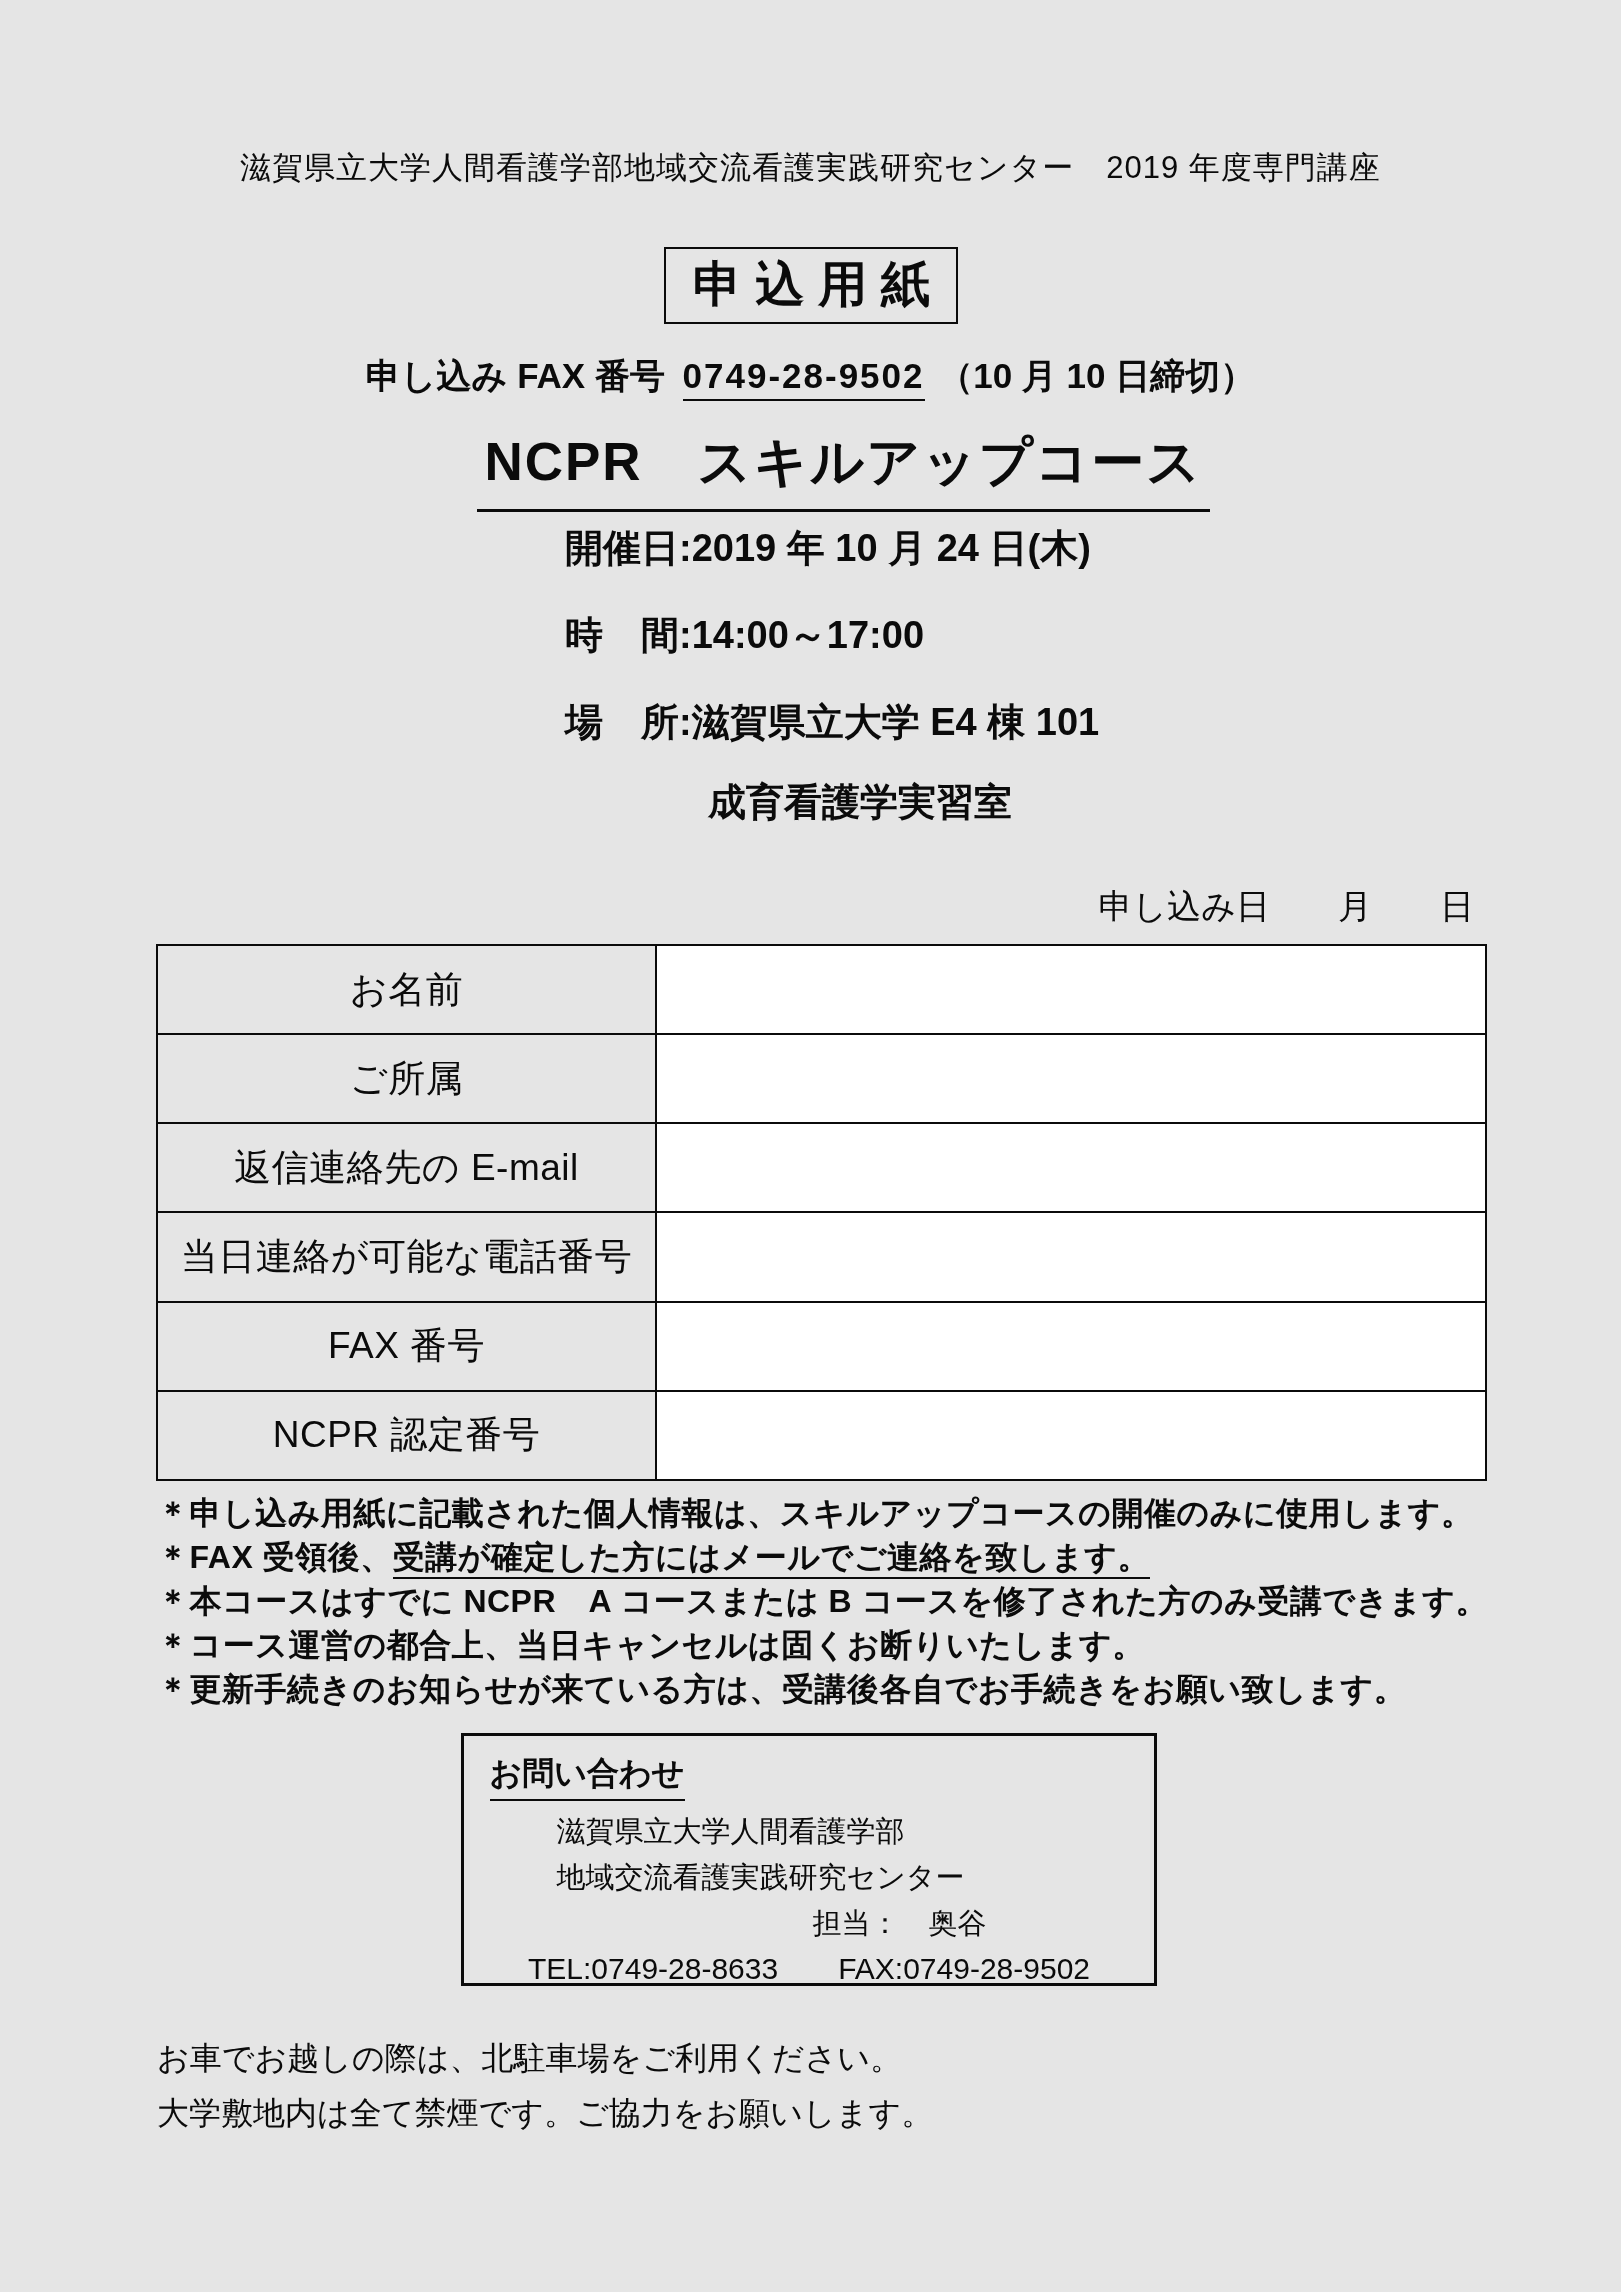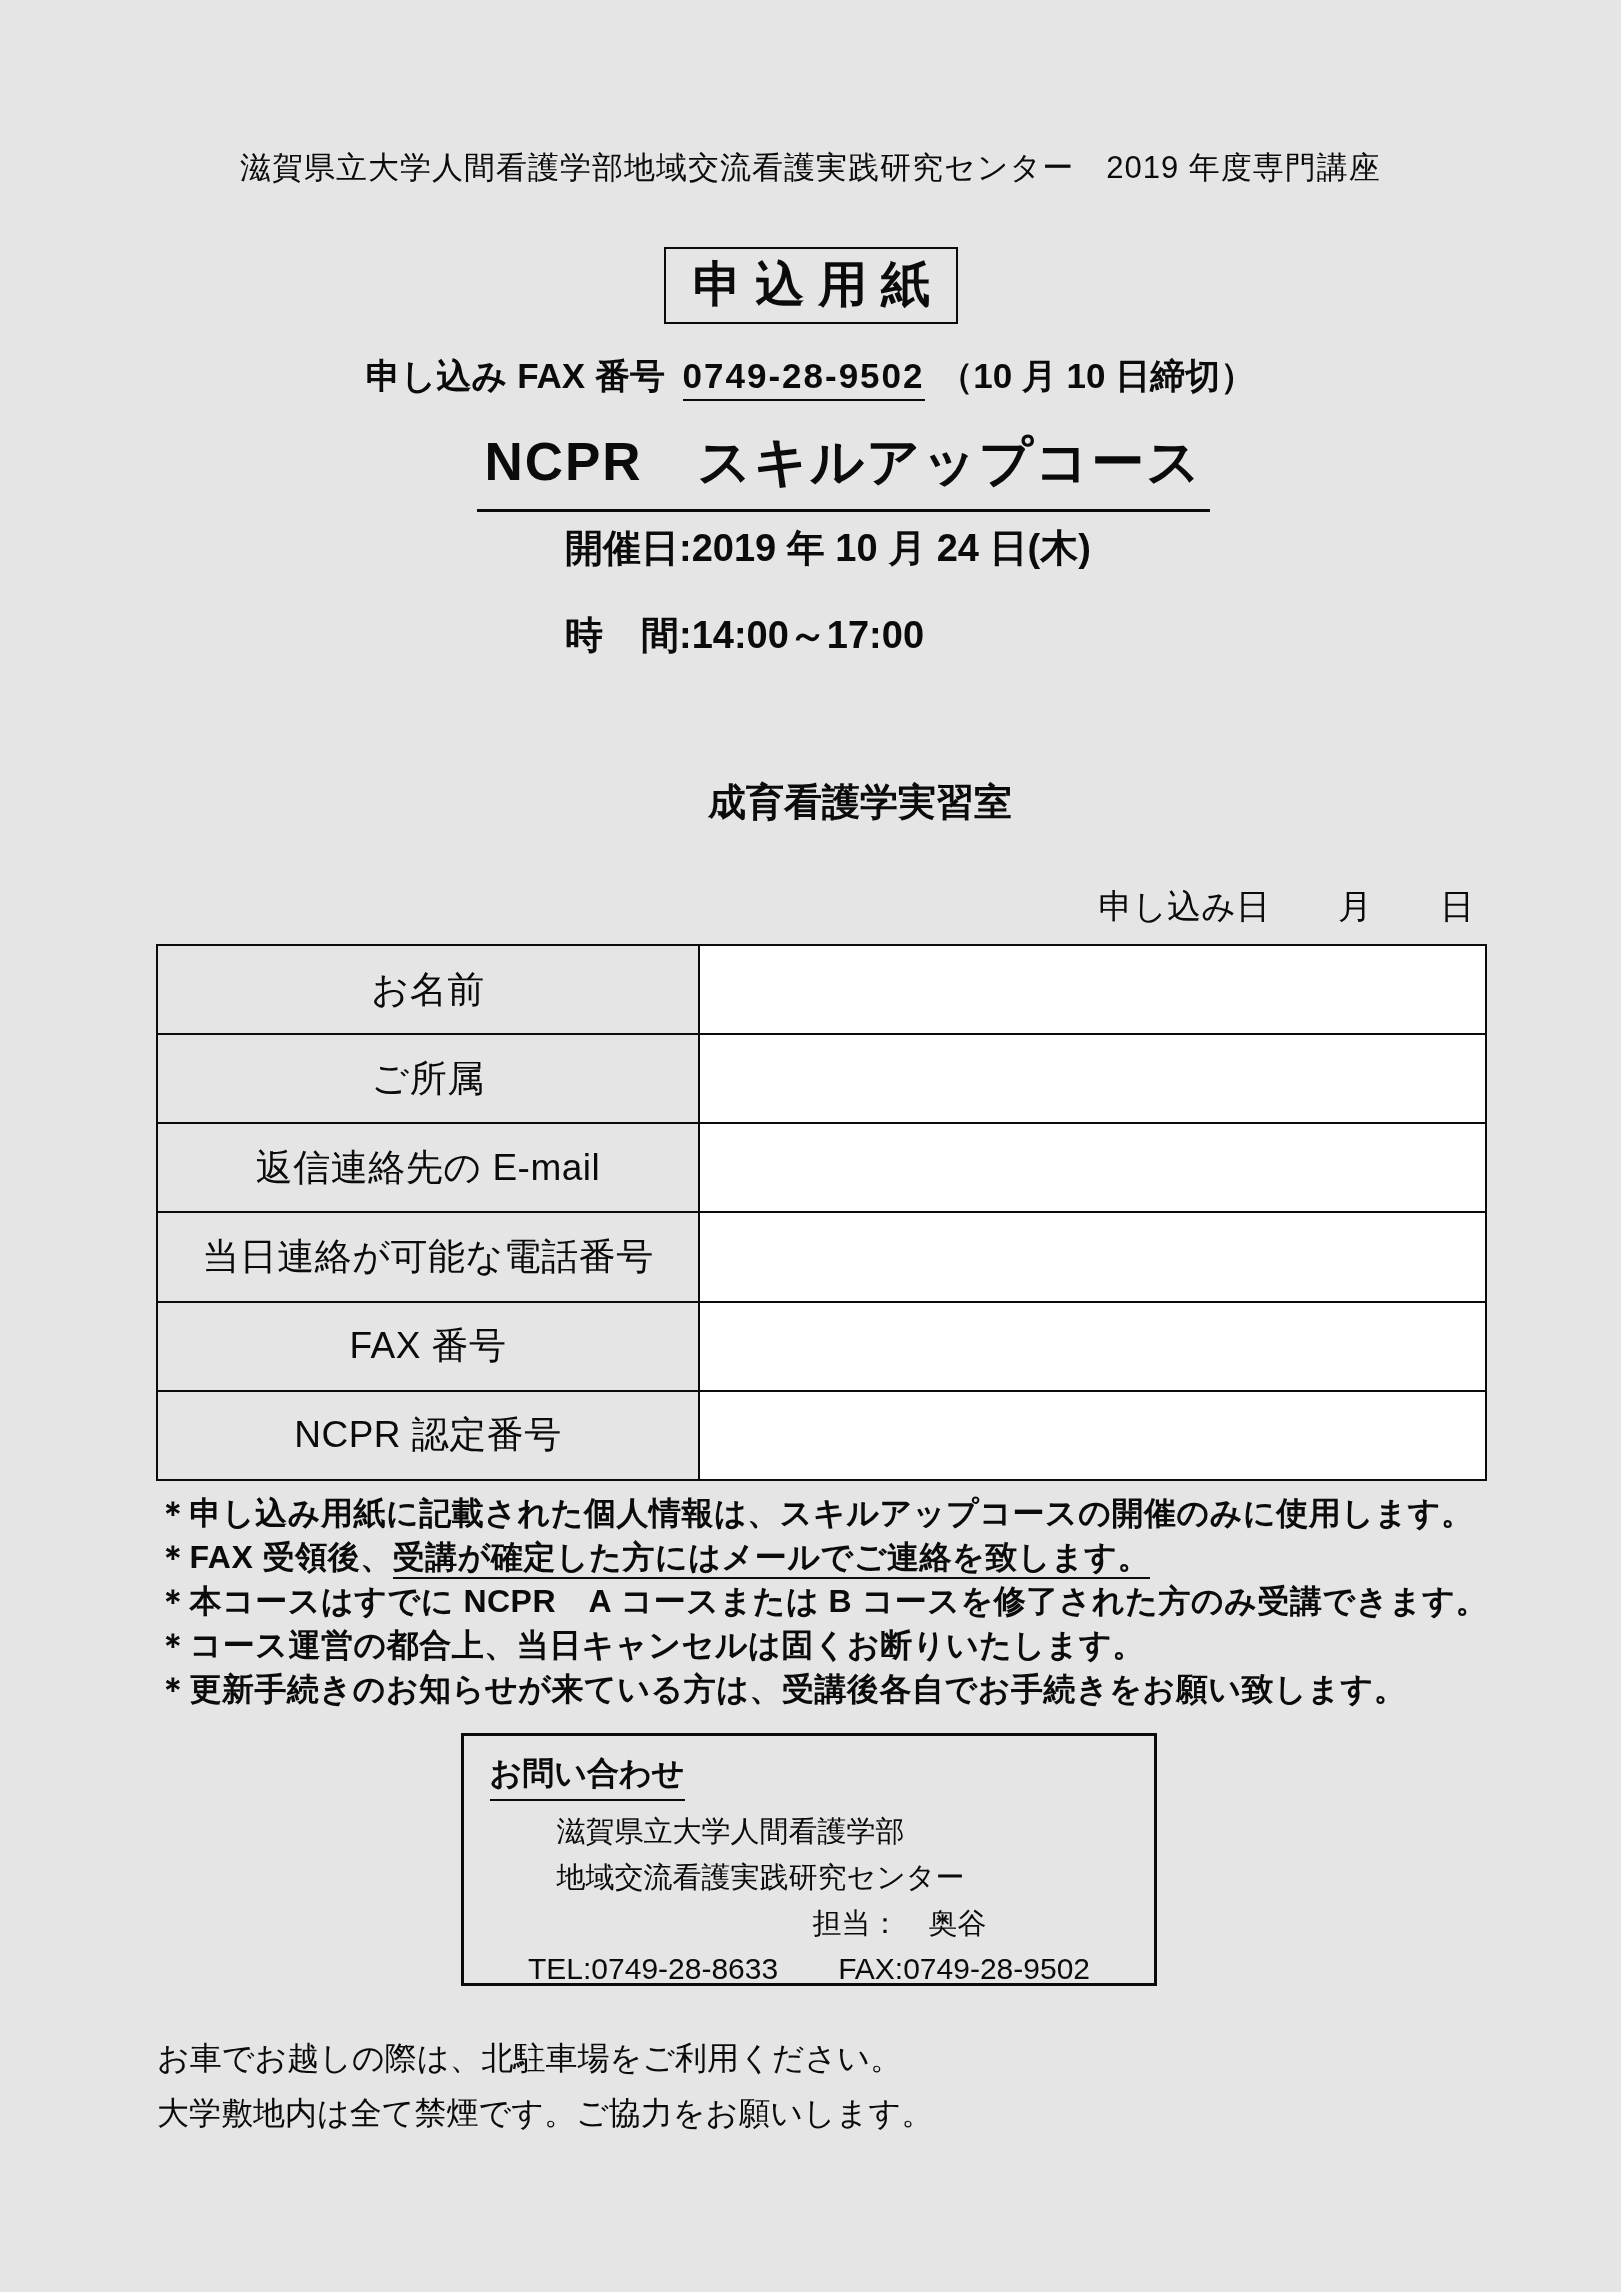--- a/index.html
+++ b/index.html
@@ -61,21 +61,21 @@
   }
 
   .form-table {
     position: absolute; left: 156px; top: 944px;
     width: 1331px; height: 537px;
     border-collapse: collapse; table-layout: fixed;
     border: 2.9px solid #0b0b0b;
   }
   .form-table td { border: 2px solid #0b0b0b; }
   .form-table td.cell-label {
-    width: 542px; text-align: center; vertical-align: middle;
+    width: 499px; text-align: center; vertical-align: middle;
     font-size: 37px; font-weight: 400; letter-spacing: 0.5px;
   }
   .form-table td.cell-value { background: #ffffff; }
 
   .notes { position: absolute; left: 157px; top: 1494px; }
   .note-line {
     font-size: 32px; font-weight: 700; height: 44px; line-height: 39px;
     white-space: nowrap; letter-spacing: 0.5px;
   }
   .note-underline { border-bottom: 2.9px solid #0b0b0b; padding-bottom: 2px; }
@@ -111,20 +111,21 @@
   <div class="fax-line">
     <span>申し込み FAX 番号</span><span class="fax-number">0749-28-9502</span><span>（10 月 10 日締切）</span>
   </div>
 
   <div class="course-title-wrap">
     <span class="course-title">NCPR　スキルアップコース</span>
   </div>
 
   <div class="event-line event-date">開催日:2019 年 10 月 24 日(木)</div>
   <div class="event-line event-time">時　間:14:00～17:00</div>
+  <div class="event-line event-place">場　所:滋賀県立大学 E4 棟 101</div>
   <div class="event-room">成育看護学実習室</div>
 
   <div class="apply-date">申し込み日　　月　　日</div>
 
   <table class="form-table">
     <tbody>
       <tr>
         <td class="cell-label">お名前</td>
         <td class="cell-value"></td>
       </tr>

